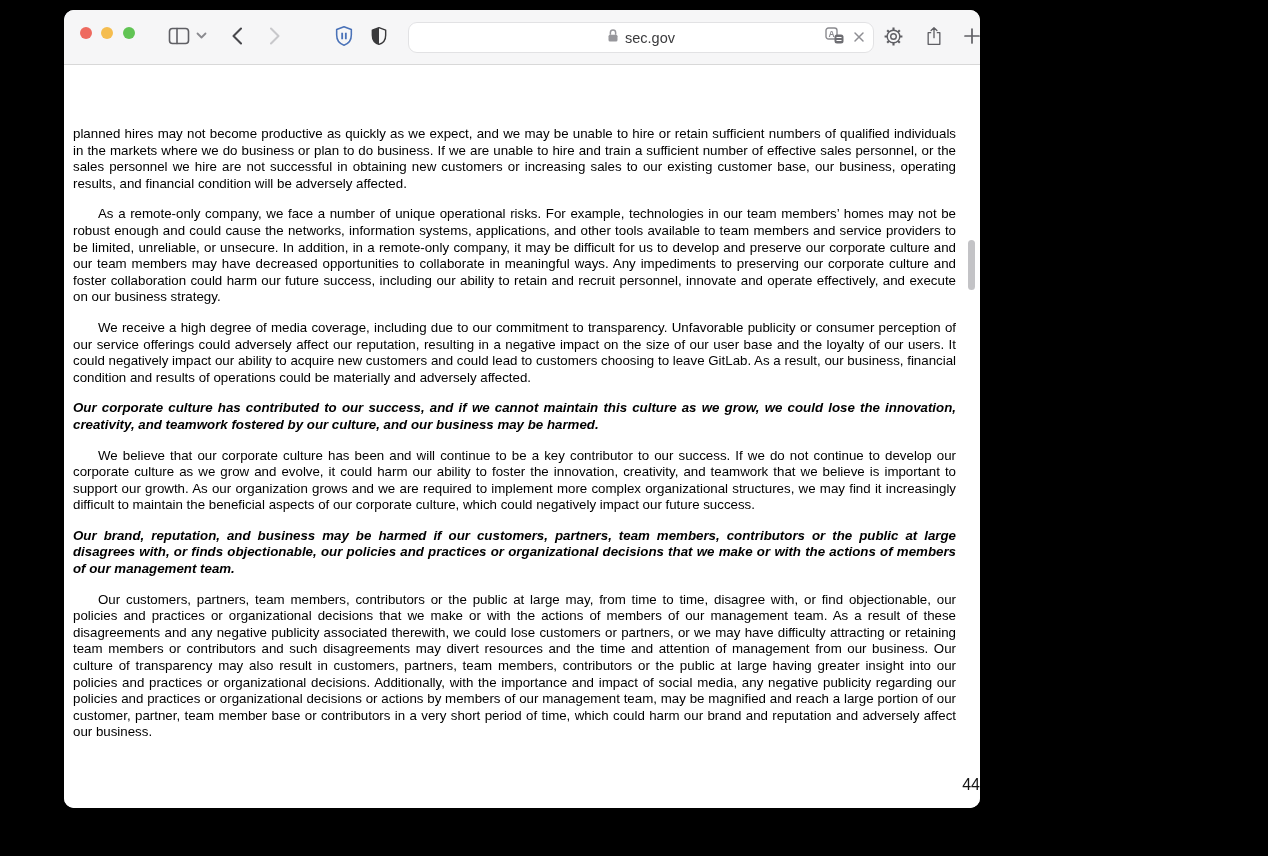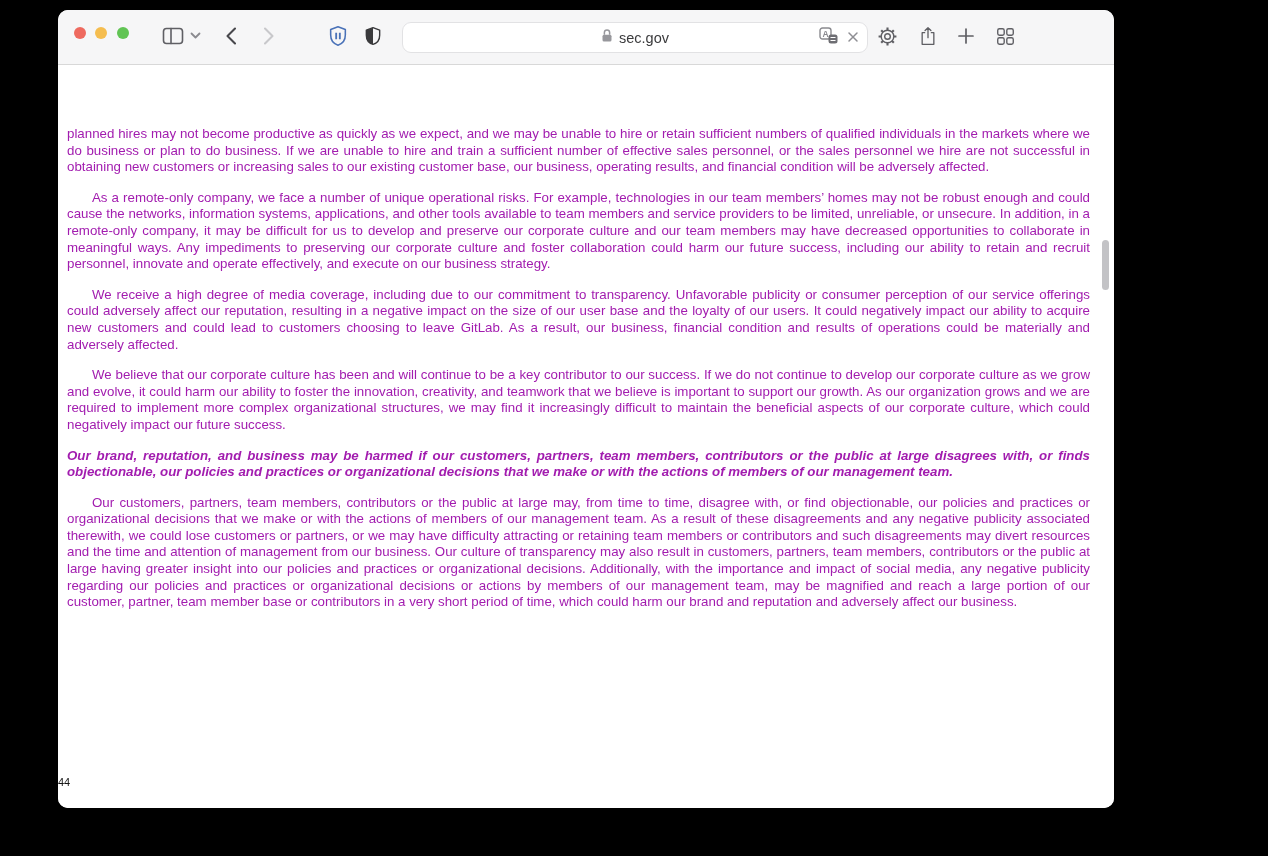--- a/index.html
+++ b/index.html
@@ -1,44 +1,44 @@
 <!DOCTYPE html>
 <html><head>
 <meta charset="utf-8">
 <style>
   html,body{margin:0;padding:0;background:#000;width:1268px;height:856px;overflow:hidden;
     font-family:"Liberation Sans",sans-serif;}
   .stage{position:relative;width:1268px;height:856px;background:#000;}
-  .window{position:absolute;left:58px;top:10px;width:1056px;height:798px;background:#fff;
+  .window{position:absolute;left:64px;top:10px;width:916px;height:798px;background:#fff;
     border-radius:10px;overflow:hidden;box-shadow:0 10px 40px rgba(0,0,0,.6);}
   
   .toolbar{position:relative;height:54px;background:#f6f6f7;border-bottom:1px solid #d8d8d8;}
   .tl{position:absolute;top:17px;width:12px;height:12px;border-radius:50%;cursor:default;}
   .tl.red{left:16px;background:#ee6a5f;}
   .tl.yellow{left:37px;background:#f5bd4f;}
   .tl.green{left:59px;background:#61c454;}
   .tbtn{position:absolute;top:9px;width:34px;height:34px;display:flex;align-items:center;
     justify-content:center;border-radius:6px;}
   .tbtn svg{display:block;}
   .urlfield{position:absolute;left:344px;top:12px;width:464px;height:29px;background:#fff;
     border:1px solid #e2e2e4;border-radius:9px;display:flex;align-items:center;justify-content:center;}
   .urlcenter{display:flex;align-items:center;gap:6px;}
   .urltext{font-size:14.5px;color:#3b3b3d;}
   .field-icons{position:absolute;right:8px;top:0;height:100%;display:flex;align-items:center;gap:8px;}
   
   .content{position:relative;height:744px;background:#fff;}
-  .doc{padding:61px 24px 0 9px;color:#a21caf;font-size:13.3px;line-height:16.6px;
+  .doc{padding:61px 24px 0 9px;color:#000000;font-size:13.3px;line-height:16.6px;
     text-align:justify;}
   .doc p{margin:0 0 14px 0;}
   .body-ind{text-indent:25px;}
   .heading{font-weight:700;font-style:italic;}
   .underline-red{text-decoration:underline;text-decoration-color:#b04438;
     text-decoration-thickness:4px;text-underline-offset:5px;}
-  .page-number{position:absolute;left:0;right:0;top:711px;text-align:left;
-    font-size:11px;color:#141414;}
+  .page-number{position:absolute;left:0;right:0;top:711px;text-align:right;
+    font-size:16px;color:#141414;}
   .scroll-thumb{position:absolute;right:5px;top:230px;width:7px;height:50px;
     border-radius:4px;background:#c3c3c6;}
   .icon-stroke{stroke:#5f5f64;stroke-width:1.6;fill:none;stroke-linecap:round;stroke-linejoin:round;}
 </style>
 </head>
 <body>
 
 <div class="stage">
   <div class="window">
 
@@ -171,20 +171,21 @@
           </svg>
         </span>
       </div>
     </div>
 
     <div class="content">
       <div class="doc">
         <p>planned hires may not become productive as quickly as we expect, and we may be unable to hire or retain sufficient numbers of qualified individuals in the markets where we do business or plan to do business. If we are unable to hire and train a sufficient number of effective sales personnel, or the sales personnel we hire are not successful in obtaining new customers or increasing sales to our existing customer base, our business, operating results, and financial condition will be adversely affected.</p>
         <p class="body-ind">As a remote-only company, we face a number of unique operational risks. For example, technologies in our team members’ homes may not be robust enough and could cause the networks, information systems, applications, and other tools available to team members and service providers to be limited, unreliable, or unsecure. In addition, in a remote-only company, it may be difficult for us to develop and preserve our corporate culture and our team members may have decreased opportunities to collaborate in meaningful ways. Any impediments to preserving our corporate culture and foster collaboration could harm our future success, including our ability to retain and recruit personnel, innovate and operate effectively, and execute on our business strategy.</p>
         <p class="body-ind">We receive a high degree of media coverage, including due to our commitment to transparency. Unfavorable publicity or consumer perception of our service offerings could adversely affect our reputation, resulting in a negative impact on the size of our user base and the loyalty of our users. It could negatively impact our ability to acquire new customers and could lead to customers choosing to leave GitLab. As a result, our business, financial condition and results of operations could be materially and adversely affected.</p>
+        <p class="heading">Our corporate culture has contributed to our success, and if we cannot maintain this culture as we grow, we could lose the innovation, creativity, and teamwork fostered by our culture, and our business may be harmed.</p>
         <p class="body-ind">We believe that our corporate culture has been and will continue to be a key contributor to our success. If we do not continue to develop our corporate culture as we grow and evolve, it could harm our ability to foster the innovation, creativity, and teamwork that we believe is important to support our growth. As our organization grows and we are required to implement more complex organizational structures, we may find it increasingly difficult to maintain the beneficial aspects of our corporate culture, which could negatively impact our future success.</p>
         <p class="heading">Our brand, reputation, and business may be harmed if our customers, partners, team members, contributors or the public at large disagrees with, or finds objectionable, our policies and practices or organizational decisions that we make or with the actions of members of our management team.</p>
         <p class="body-ind">Our customers, partners, team members, contributors or the public at large may, from time to time, disagree with, or find objectionable, our policies and practices or organizational decisions that we make or with the actions of members of our management team. As a result of these disagreements and any negative publicity associated therewith, we could lose customers or partners, or we may have difficulty attracting or retaining team members or contributors and such disagreements may divert resources and the time and attention of management from our business. Our culture of transparency may also result in customers, partners, team members, contributors or the public at large having greater insight into our policies and practices or organizational decisions. Additionally, with the importance and impact of social media, any negative publicity regarding our policies and practices or organizational decisions or actions by members of our management team, may be magnified and reach a large portion of our customer, partner, team member base or contributors in a very short period of time, which could harm our brand and reputation and adversely affect our business.</p>
       </div>
       <div class="page-number">44</div>
     </div>
 
     <div class="scroll-thumb"></div>
   </div>
 </div>

